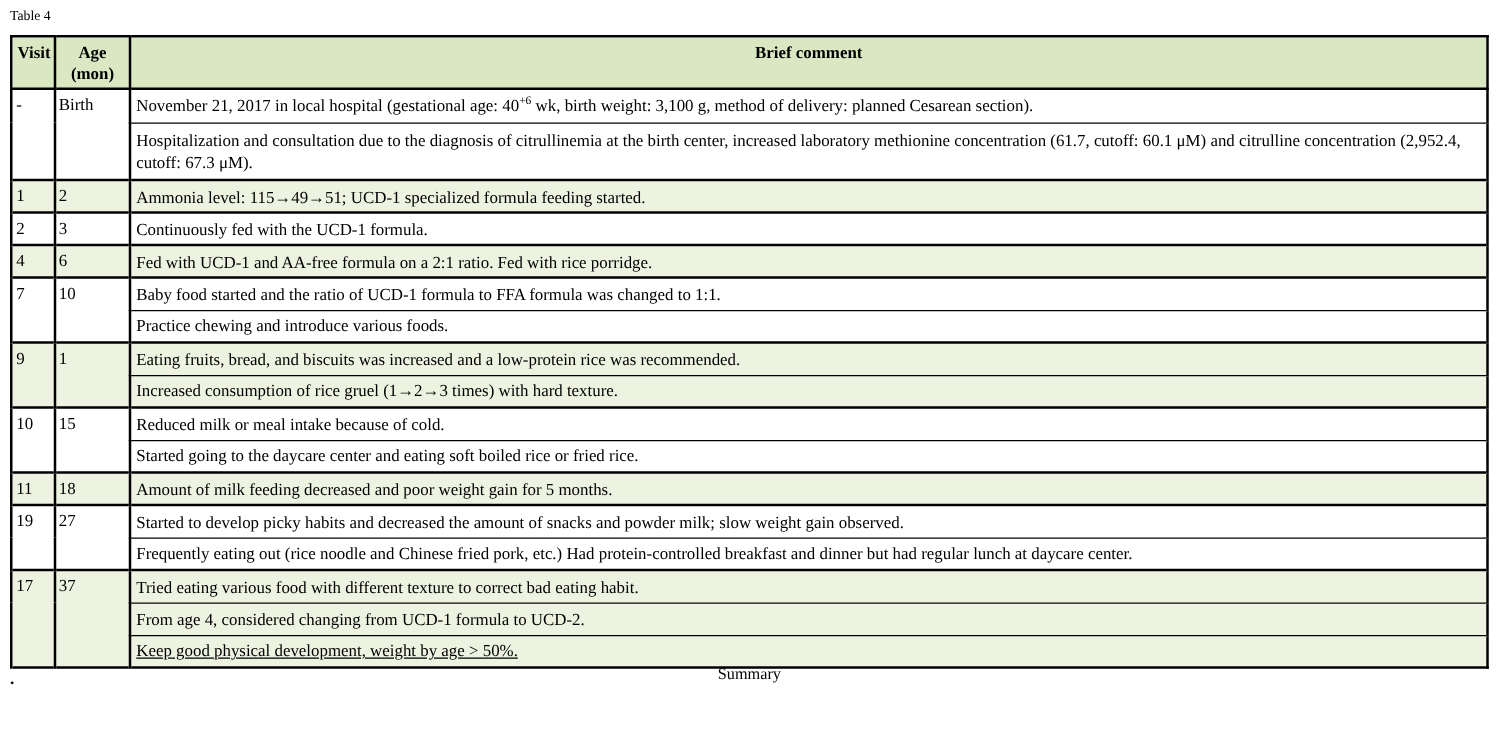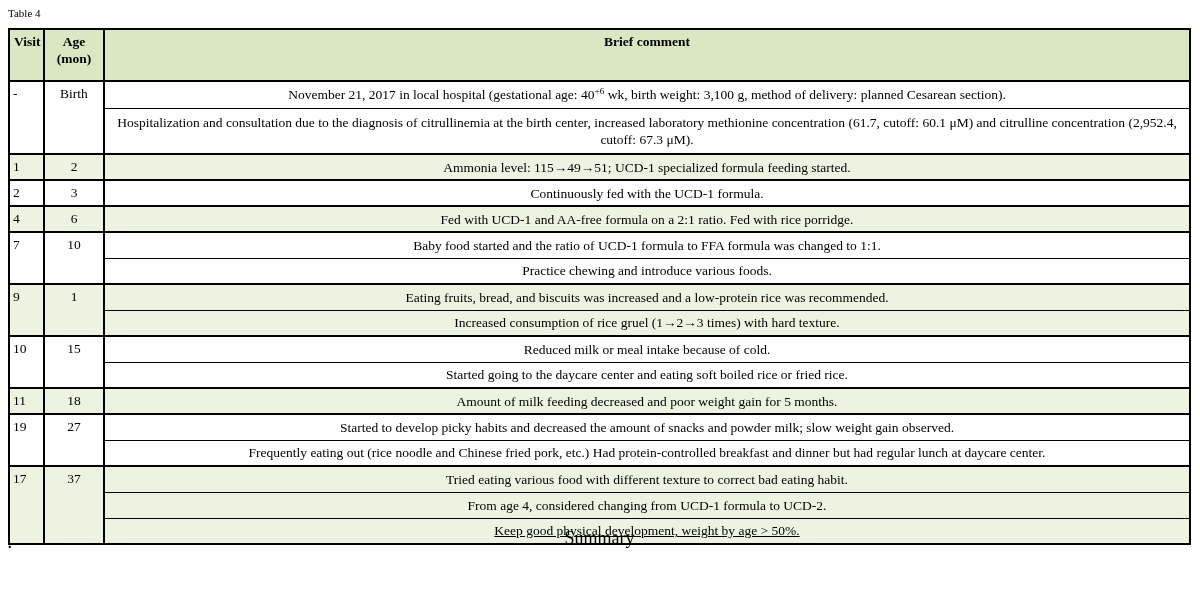--- a/index.html
+++ b/index.html
@@ -27,47 +27,46 @@
   col.c-visit{width:35px;}
   col.c-age{width:60px;}
   th,td{
     border-left:2px solid var(--border);
     border-right:2px solid var(--border);
     border-top:1px solid var(--border);
     border-bottom:1px solid var(--border);
     font-size:13.5px;line-height:17px;
     padding:1px 4px;
     overflow:hidden;
-    text-align:center;
   }
   thead th{
     background:var(--header-bg);
     font-weight:bold;text-align:center;vertical-align:top;
     border-top:2px solid var(--border);
     border-bottom:2px solid var(--border);
-    height:52px;padding-top:3px;margin-left:47px;
+    height:42px;padding-top:3px;margin-left:47px;
   }
   tbody tr{height:26px;}
   tbody tr.r-first{height:27px;}
   tbody tr.r-wrap{height:46px;}
   tbody tr:last-child td{border-bottom:2px solid var(--border);text-decoration:underline;}
   tr.gs > td{border-top:2px solid var(--border);}
   tr.g > td{background:var(--row-green);}
   tr.w > td{background:var(--row-white);}
   td.visit{
     text-align:left;vertical-align:top;padding:3px 2px 1px 3px;
   }
   td.age{
     vertical-align:top;padding:3px 2px 1px 2px;
   }
   td.comment{vertical-align:middle;}
   sup{font-size:0.68em;line-height:0;}
   .summary-label{
     position:absolute;left:8px;top:531px;width:1183px;
-    text-align:center;font-size:18px;line-height:15px;
+    text-align:center;font-size:13px;line-height:15px;
   }
   .stray-period{
     position:absolute;left:8px;top:536px;font-size:14px;font-weight:bold;
   }
 </style>
 </head>
 <body>
 
 <div class="page">
 

